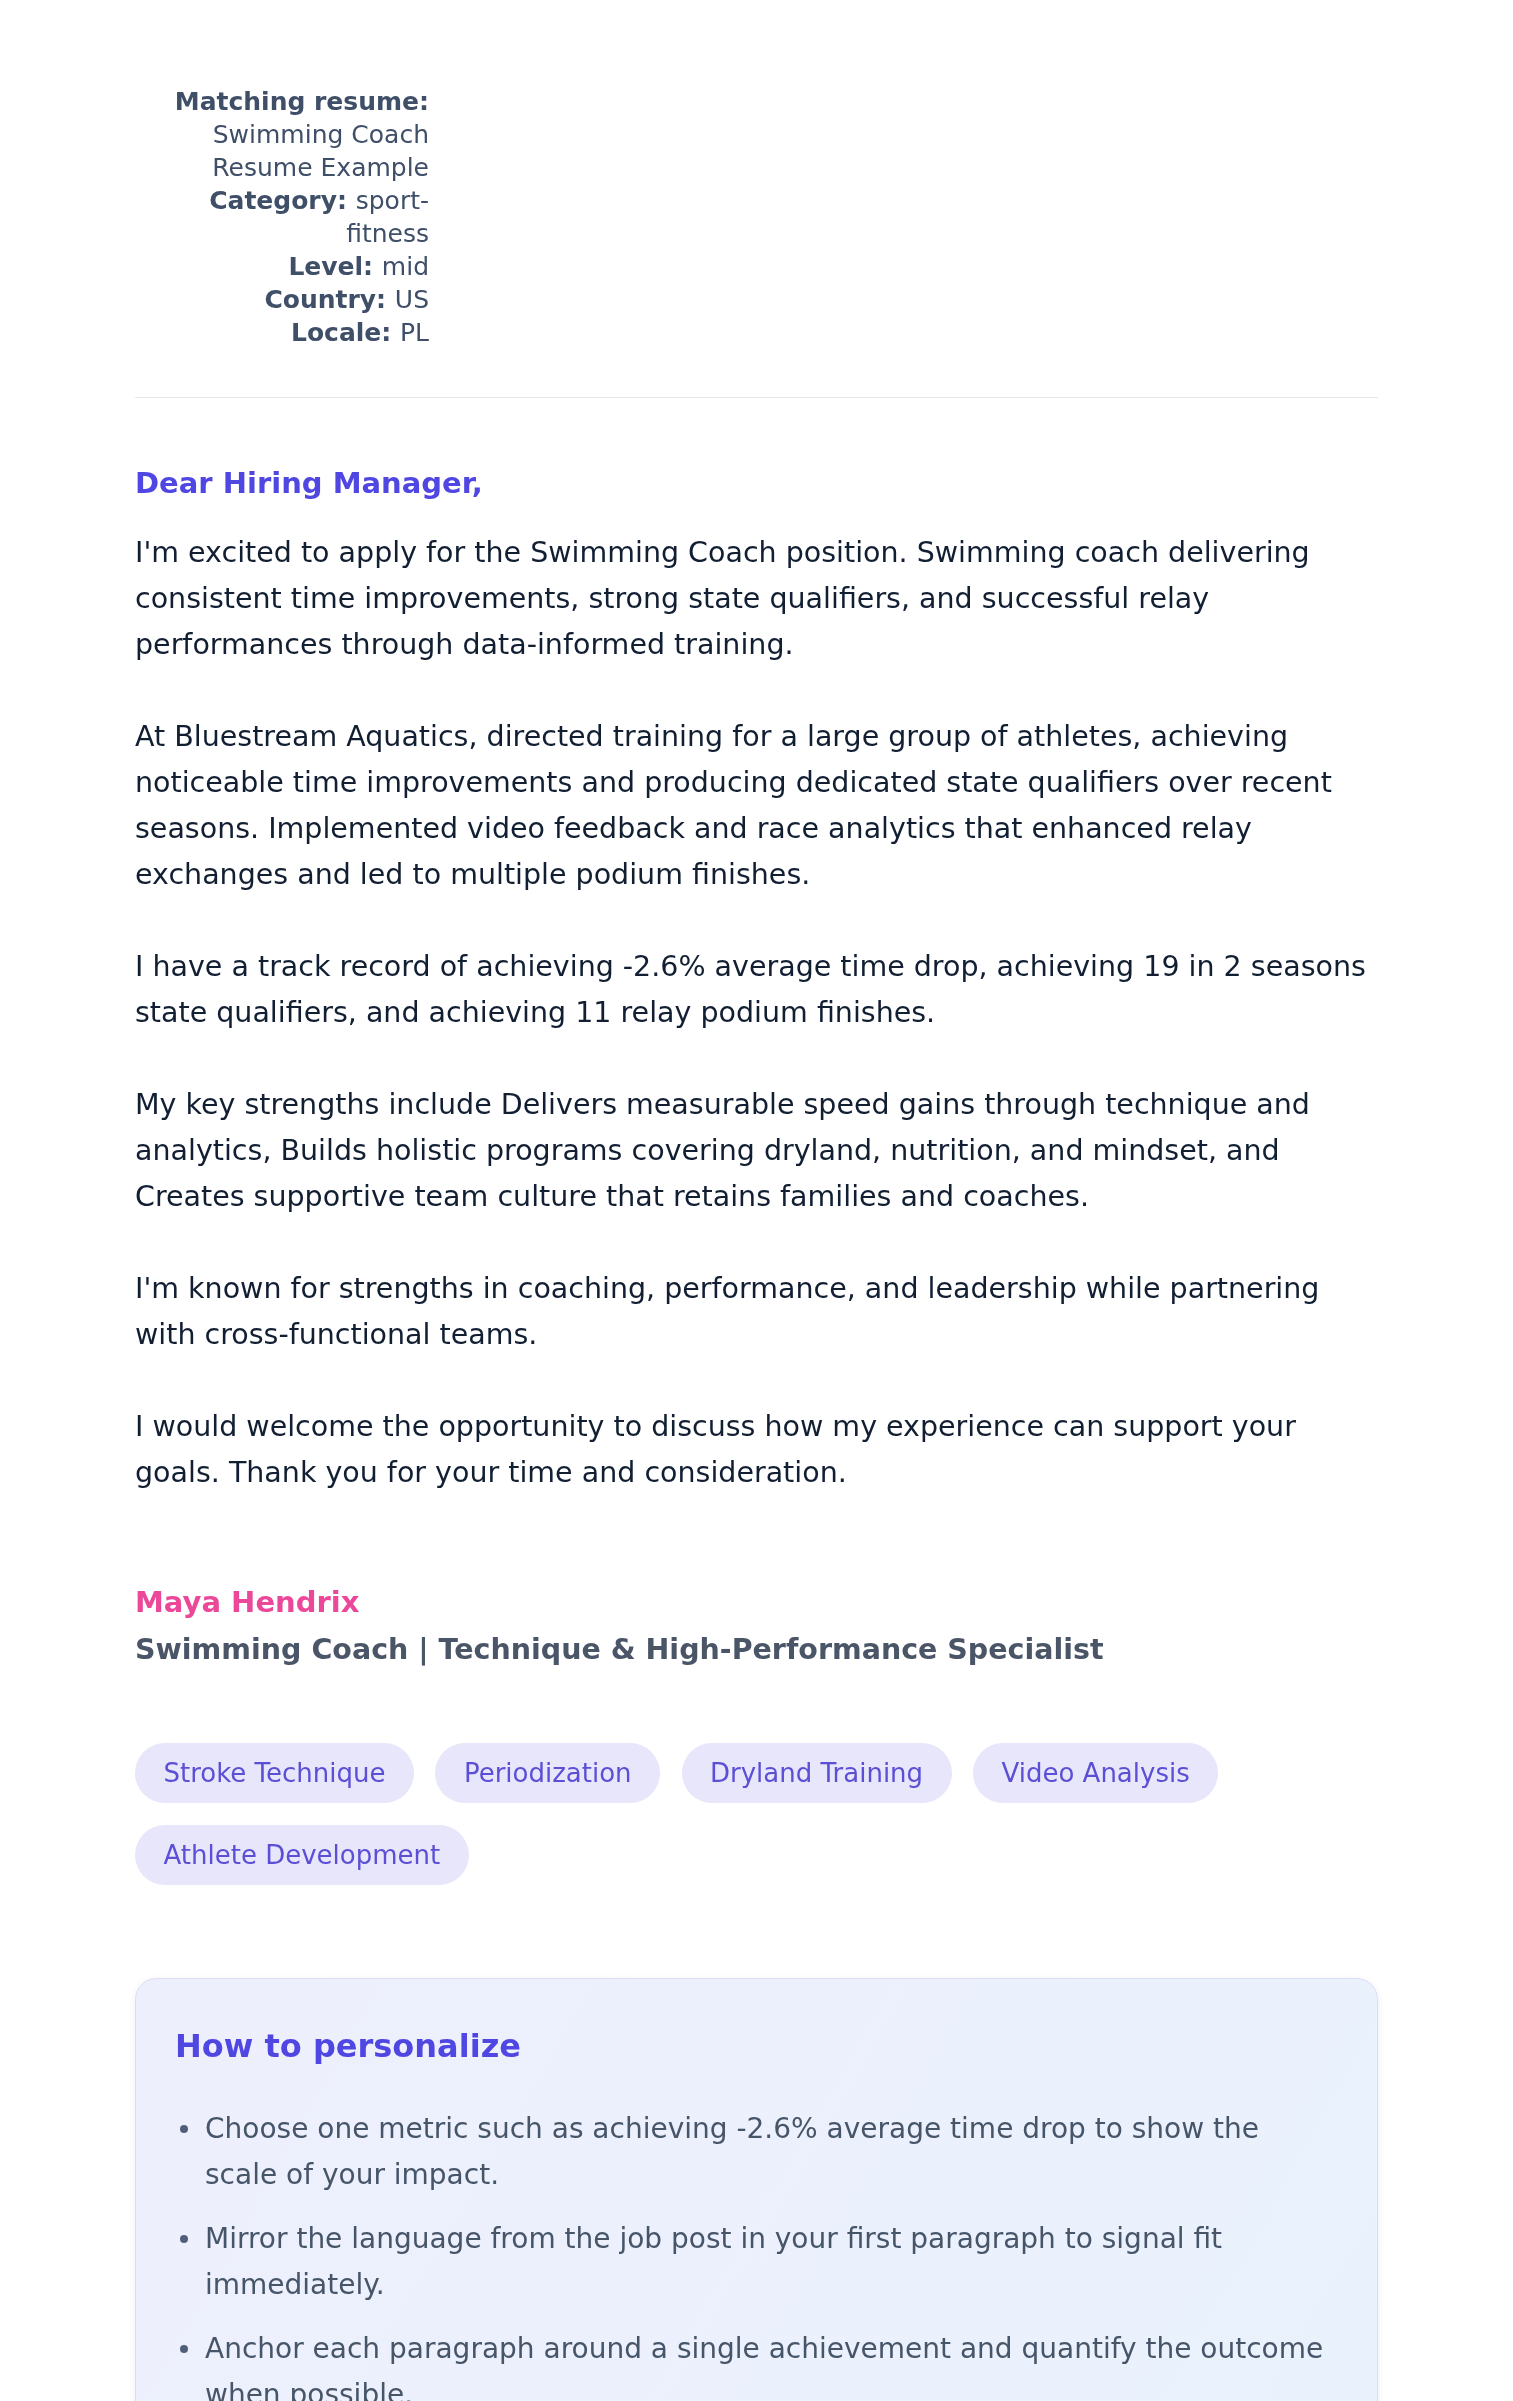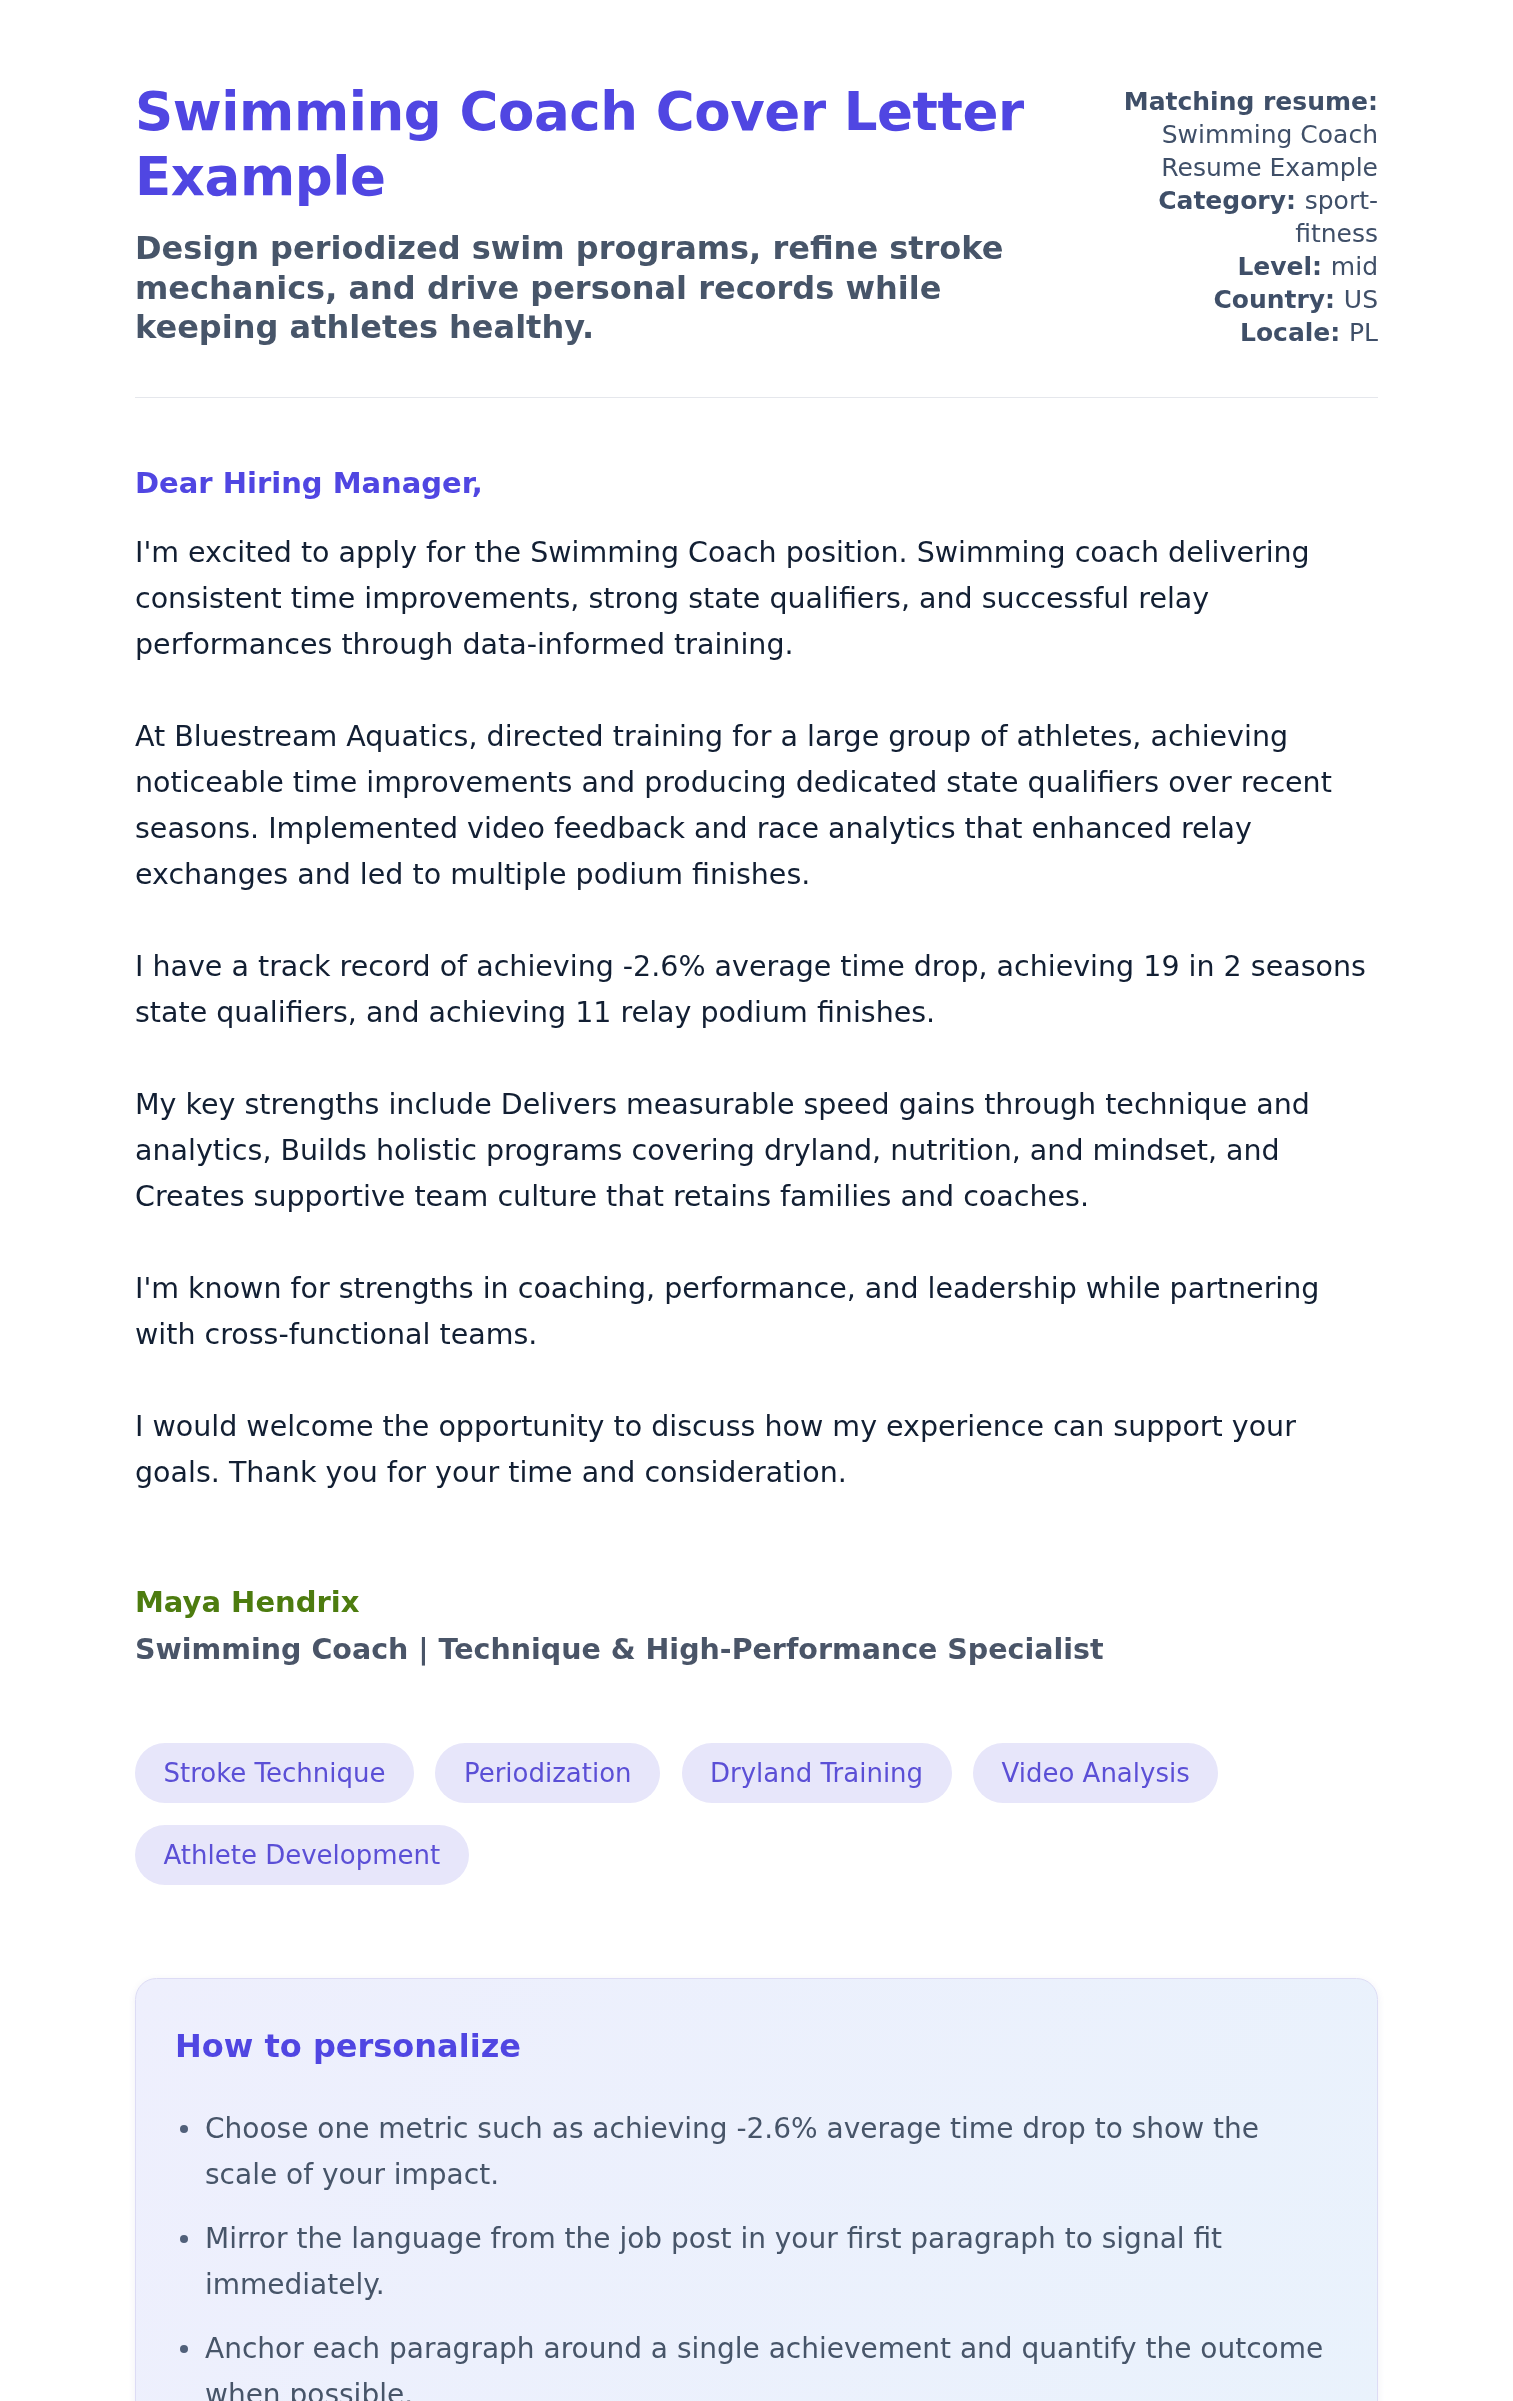--- a/index.html
+++ b/index.html
@@ -60,21 +60,21 @@
   .para {
     margin: 0 0 46px 0;
     font-size: 28.5px;
     line-height: 46px;
     color: #121f33;
     max-width: 1243px;
   }
 
   
   .signature { margin-top: 89px; }
-  .sig-name { margin: 0; font-size: 29px; font-weight: 700; color: #4d7c0f; }
+  .sig-name { margin: 0; font-size: 29px; font-weight: 700; color: #ec4899; }
   .sig-role { margin: 14.2px 0 0 0; font-size: 28.5px; color: #4a5568; font-weight: bold; }
 
   
   .tags { margin-top: 77px; display: flex; flex-wrap: wrap; gap: 21.4px; }
   .tag {
     display: inline-block;
     background: #e7e6fa;
     color: #5b4fd6;
     font-size: 26px;
     line-height: 1;
@@ -119,24 +119,20 @@
     border-radius: 50%;
     background: #51607a;
   }
 </style>
 </head>
 <body>
 
 <div class="page">
 
   <div class="header">
-    <div class="title-wrap">
-      <h1 class="page-title">Swimming Coach Cover Letter Example</h1>
-      <p class="page-subtitle">Design periodized swim programs, refine stroke mechanics, and drive personal records while keeping athletes healthy.</p>
-    </div>
     <div class="meta">
       <div class="meta-row">
         <span class="meta-label">Matching resume: </span>
         <span class="meta-value">Swimming Coach Resume Example</span>
       </div>
       <div class="meta-row">
         <span class="meta-label">Category: </span>
         <span class="meta-value">sport-fitness</span>
       </div>
       <div class="meta-row">

